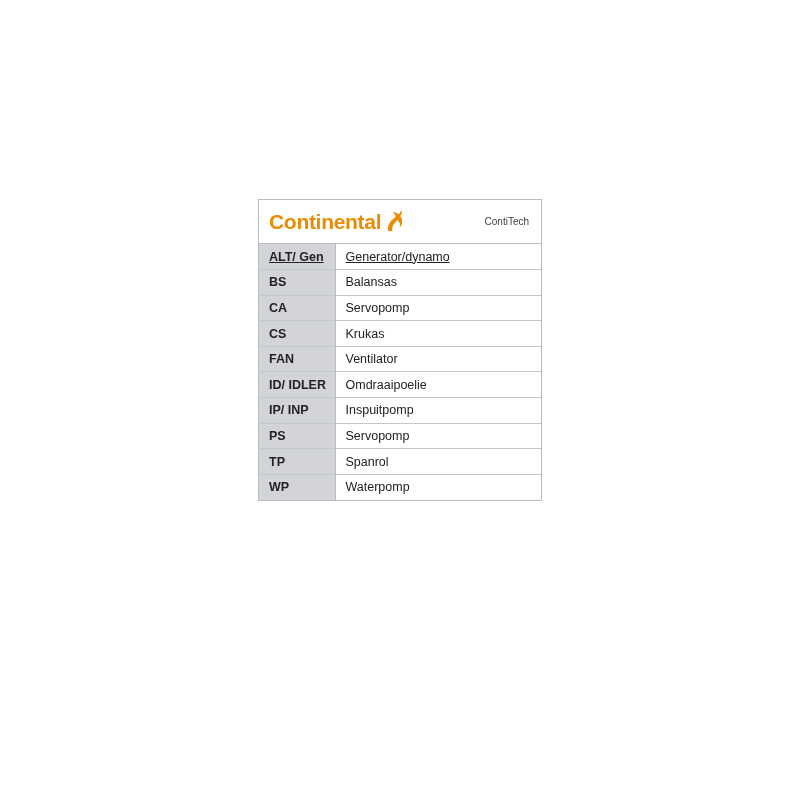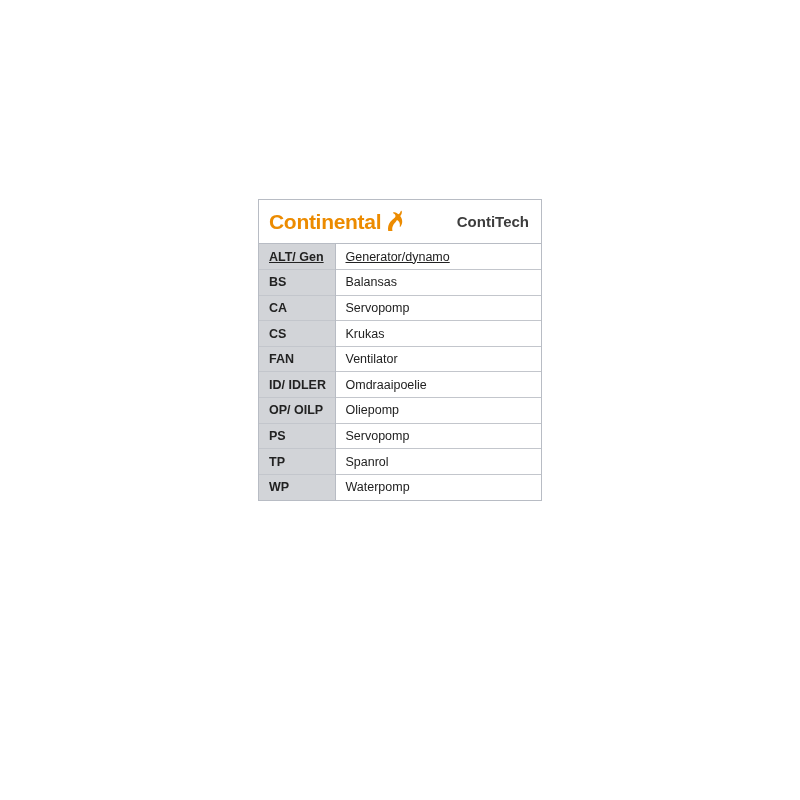--- a/index.html
+++ b/index.html
@@ -65,22 +65,22 @@
     width: 20px;
     height: 22px;
     line-height: 1;
     position: relative;
     top: -1px;
   }
 
   .brand-right {
     color: #3d3d3d;
     font-family: "Liberation Sans", sans-serif;
-    font-weight: bold;
-    font-size: 15px;
+    font-weight: normal;
+    font-size: 10px;
     letter-spacing: 0px;
     white-space: nowrap;
   }
 
   table.legend-table {
     border-collapse: collapse;
     width: 100%;
     table-layout: fixed;
   }
 
@@ -158,22 +158,22 @@
         </tr>
         <tr>
           <td class="code-cell">FAN</td>
           <td class="desc-cell">Ventilator</td>
         </tr>
         <tr>
           <td class="code-cell">ID/ IDLER</td>
           <td class="desc-cell">Omdraaipoelie</td>
         </tr>
         <tr>
-          <td class="code-cell">OP/ OILP</td>
-          <td class="desc-cell">Oliepomp</td>
+          <td class="code-cell">IP/ INP</td>
+          <td class="desc-cell">Inspuitpomp</td>
         </tr>
         <tr>
           <td class="code-cell">PS</td>
           <td class="desc-cell">Servopomp</td>
         </tr>
         <tr>
           <td class="code-cell">TP</td>
           <td class="desc-cell">Spanrol</td>
         </tr>
         <tr>

